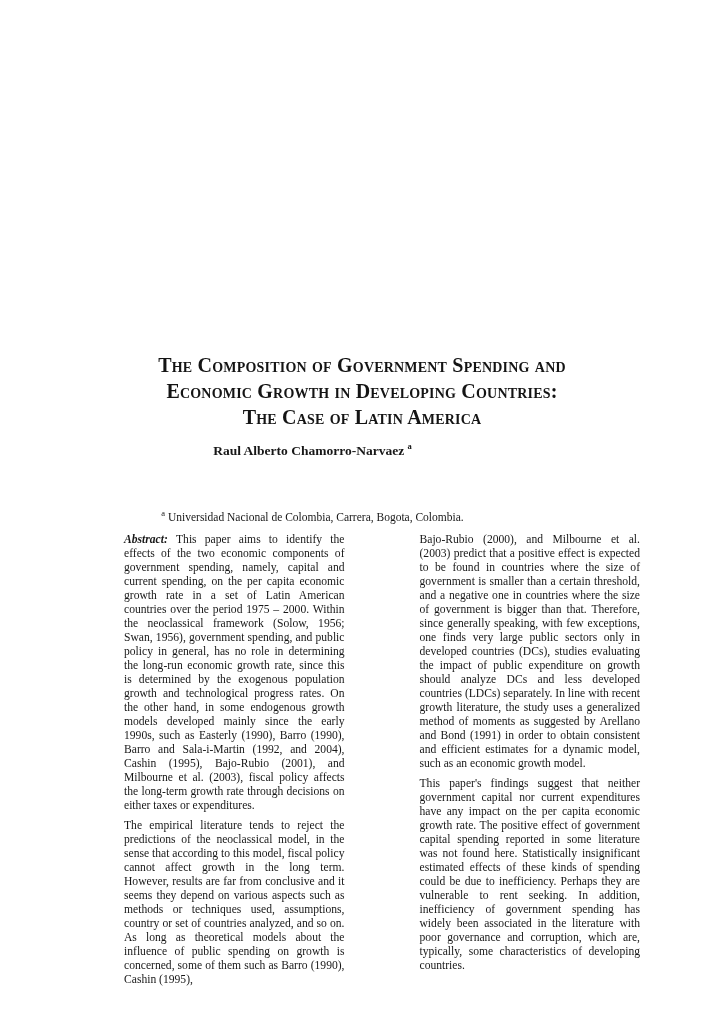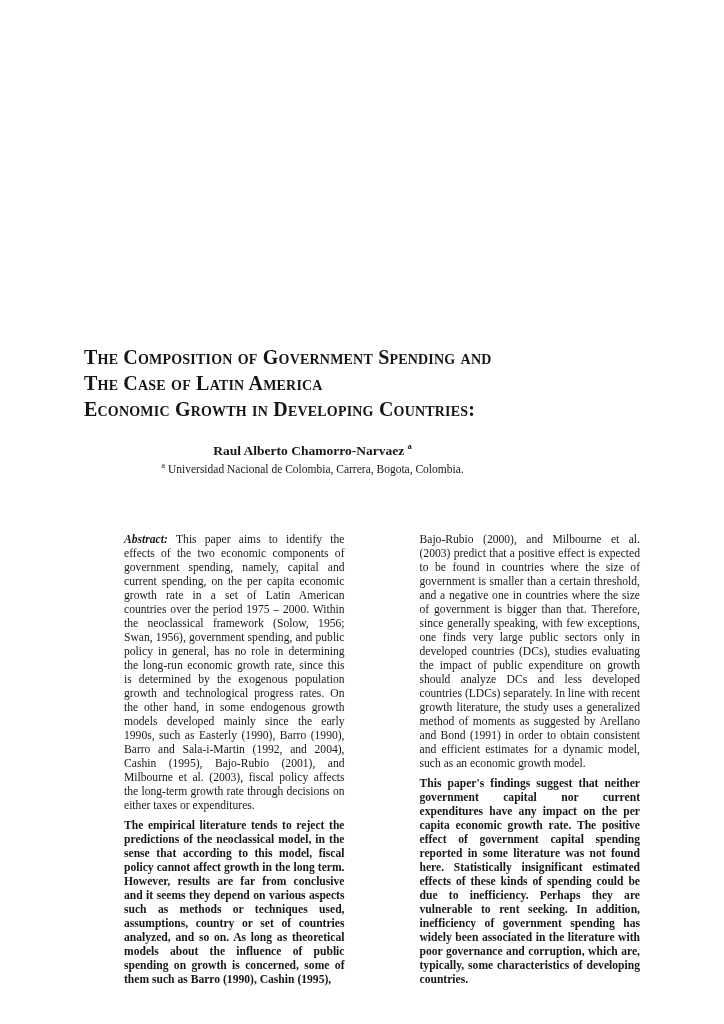--- a/index.html
+++ b/index.html
@@ -11,23 +11,24 @@
     position: relative;
     width: 724px;
     height: 1024px;
     background: #ffffff;
     overflow: hidden;
     font-family: "Liberation Serif", serif;
     color: #171717;
   }
   .title-block {
     position: absolute;
-    top: 344px;
+    top: 352px;
     left: 84px;
     width: 556px;
+    text-align: center;
   }
   .title-line {
     font-variant: small-caps;
     font-weight: 700;
     font-size: 20px;
     line-height: 26px;
     letter-spacing: 0.2px;
     color: #141414;
   }
   .author-block {
@@ -41,20 +42,21 @@
     font-size: 13.5px;
     font-weight: 700;
     line-height: 17px;
   }
   .author-block sup, .publisher-block sup {
     font-size: 8.5px;
   }
   .affiliation, .correspondence {
     font-size: 11.5px;
     line-height: 13.5px;
+    margin-top: 48px;
   }
   .publisher-block {
     position: absolute;
     top: 498px;
     left: 0;
     width: 724px;
     text-align: center;
     font-size: 10px;
     line-height: 12.5px;
     color: #1c1c1c;
@@ -73,38 +75,37 @@
     font-size: 11.6px;
     line-height: 14px;
     color: #171717;
     margin-left: 40px;
   }
   .para {
     margin: 0;
   }
   .para + .para {
     margin-top: 6px;
-    font-weight: bold;
   }
   .seg-bi {
     font-weight: 700;
     font-style: italic;
   }
   .seg-i {
   }
 </style>
 </head>
 <body>
 
 <div class="page">
 
   <header class="title-block">
     <div class="title-line">The Composition of Government Spending and</div>
+    <div class="title-line">Economic Growth in Developing Countries:</div>
     <div class="title-line">The Case of Latin America</div>
-    <div class="title-line">Economic Growth in Developing Countries:</div>
   </header>
 
   <section class="author-block">
     <div class="author-name"><span>Raul Alberto Chamorro-Narvaez</span> <sup>a</sup></div>
     <div class="affiliation"><sup>a</sup><span> Universidad Nacional de Colombia, Carrera, Bogota, Colombia.</span></div>
   </section>
 
 
   <section class="columns">
     <div class="column">

